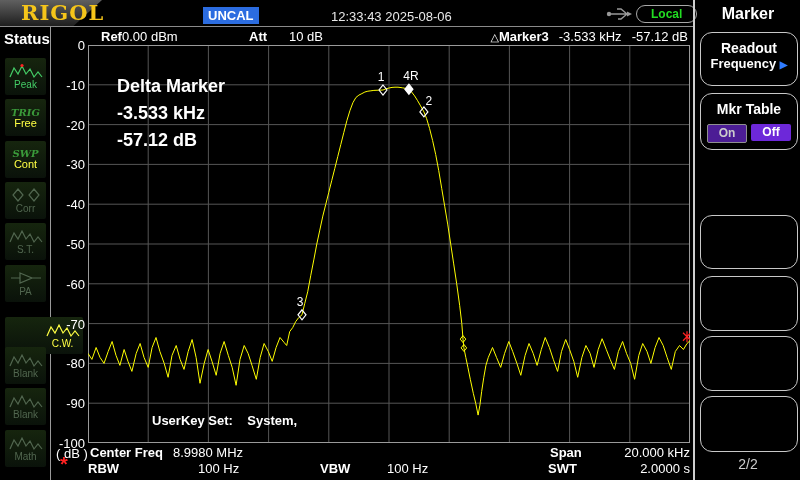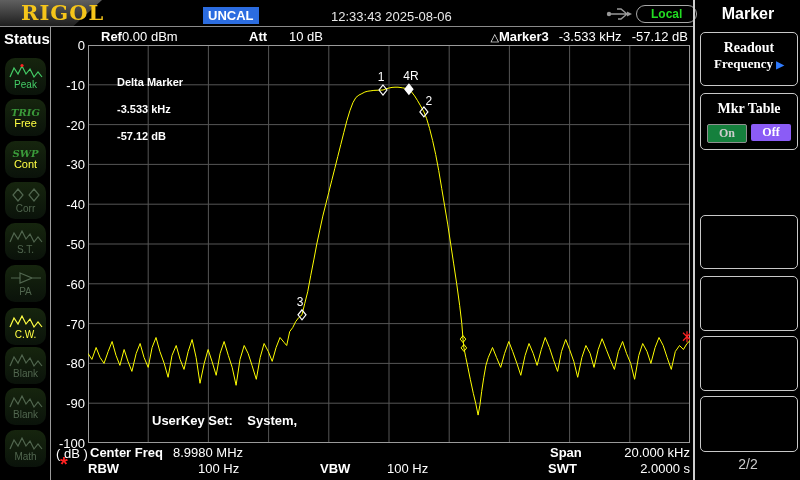--- a/index.html
+++ b/index.html
@@ -14,54 +14,54 @@
   #uncal{left:203px;top:7px;background:#2b6ce0;color:#fff;font-weight:bold;font-size:13px;
     padding:0 5px;line-height:17px;}
   #time{left:331px;top:9px;font-size:13px;color:#e8e8e8;}
   #usb-icon{left:606px;top:6px;}
   #local-btn{left:636px;top:5px;border:1px solid #a8a8a8;border-radius:9px;height:16px;
     padding:0 14px;color:#22dd22;font-weight:bold;font-size:12px;line-height:16px;}
   #hline-top{left:0;top:26px;width:693px;height:1px;background:#8a8a8a;}
   
   #status-title{left:4px;top:30px;font-size:15px;font-weight:bold;}
   #vline-side{left:50px;top:27px;width:1px;height:453px;background:#9a9a9a;}
-  .side-item{position:absolute;left:5px;width:41px;height:37px;border-radius:10px;
+  .side-item{position:absolute;left:5px;width:41px;height:37px;border-radius:2px;
     background:linear-gradient(180deg,#16250e,#0a120a);display:flex;flex-direction:column;
     align-items:center;justify-content:center;gap:0px;}
   .side-item .lbl{font-size:10px;line-height:11px;}
   .side-item .toptx{font-family:"DejaVu Serif",serif;font-style:italic;font-weight:bold;
     font-size:10px;line-height:11px;}
   
   .ytick{position:absolute;right:715px;font-size:13px;color:#fff;white-space:nowrap;}
   #db-unit{left:56px;top:446px;font-size:13px;color:#fff;white-space:pre;}
   #red-star-left{left:60px;top:453px;color:#ff2222;font-size:20px;font-weight:bold;}
   
   .rb{font-size:13px;white-space:nowrap;}
   .bold{font-weight:bold;}
   #marker-readout{top:29px;right:112px;display:flex;gap:10px;font-size:13px;}
   
-  .ov{font-size:11px;font-weight:bold;white-space:pre;}
+  .ov{font-size:18px;font-weight:bold;white-space:pre;}
   #userkey{left:152px;top:413px;font-size:13px;font-weight:bold;white-space:pre;}
   
   .ft{font-size:13px;white-space:nowrap;}
   
   #vline-panel{left:693px;top:0;width:2px;height:480px;background:#cfcfcf;}
   #panel-title{left:698px;top:5px;width:100px;text-align:center;font-size:16px;font-weight:bold;}
-  .softkey{position:absolute;left:700px;width:96px;border:1px solid #c8c8c8;border-radius:5px;
-    background:#000;font-family:Liberation Serif, serif;}
+  .softkey{position:absolute;left:700px;width:96px;border:1px solid #c8c8c8;border-radius:12px;
+    background:#000;}
   .sk-line1{text-align:center;font-weight:bold;font-size:14px;margin-top:7px;}
   .sk-line2{text-align:center;font-weight:bold;font-size:13px;}
   .sk-arrow{color:#2f7bff;font-size:10px;}
   .sk-center{display:flex;align-items:center;justify-content:center;height:100%;
     font-weight:bold;font-size:15px;}
   #toggle-row{display:flex;justify-content:center;gap:4px;margin-top:7px;}
   #on-box{width:38px;height:17px;border:1px solid #909090;border-radius:2px;color:#cccccc;
-    font-weight:bold;font-size:12px;text-align:center;line-height:17px;background:#15803d;}
+    font-weight:bold;font-size:12px;text-align:center;line-height:17px;background:#4c1d95;}
   #off-box{width:40px;height:17px;border-radius:2px;color:#fff;font-weight:bold;font-size:12px;
-    text-align:center;line-height:17px;background:#8b5cf6;}
+    text-align:center;line-height:17px;background:#6d28d9;}
   #page-num{left:698px;top:456px;width:100px;text-align:center;font-size:14px;color:#cccccc;}
 </style>
 </head>
 <body>
 
 <div id="screen">
 
   <div class="abs" id="logo-bg"></div>
   <div class="abs" id="logo-text">RIGOL</div>
   <div class="abs" id="uncal">UNCAL</div>
@@ -103,21 +103,21 @@
     <polyline points="1,14 5,5 9,11 13,3 17,11 21,6 25,14 29,9 33,14" fill="none" stroke="#51664f" stroke-width="1.2"></polyline>
     </svg>
         <span class="lbl" style="color:#51664f">S.T.</span>
       </div>
       <div class="side-item" style="top: 264.5px;">
         <svg width="34" height="16" viewBox="0 0 34 16">
     <path d="M2 8 H11 M11 3 L23 8 L11 13 Z M23 8 H32" fill="none" stroke="#51664f" stroke-width="1.2"></path>
         </svg>
         <span class="lbl" style="color:#51664f">PA</span>
       </div>
-      <div class="side-item" style="top: 308px;">
+      <div class="side-item" style="top: 317px; padding-left: 37px;">
         <svg width="34" height="16" viewBox="0 0 34 16">
     <polyline points="1,14 5,5 9,11 13,3 17,11 21,6 25,14 29,9 33,14" fill="none" stroke="#ffff44" stroke-width="1.2"></polyline>
     </svg>
         <span class="lbl" style="color:#ffff44">C.W.</span>
       </div>
       <div class="side-item" style="top: 347.1px;">
         <svg width="34" height="16" viewBox="0 0 34 16">
     <polyline points="1,14 5,5 9,11 13,3 17,11 21,6 25,14 29,9 33,14" fill="none" stroke="#51664f" stroke-width="1.2"></polyline>
     </svg>
         <span class="lbl" style="color:#51664f">Blank</span>

